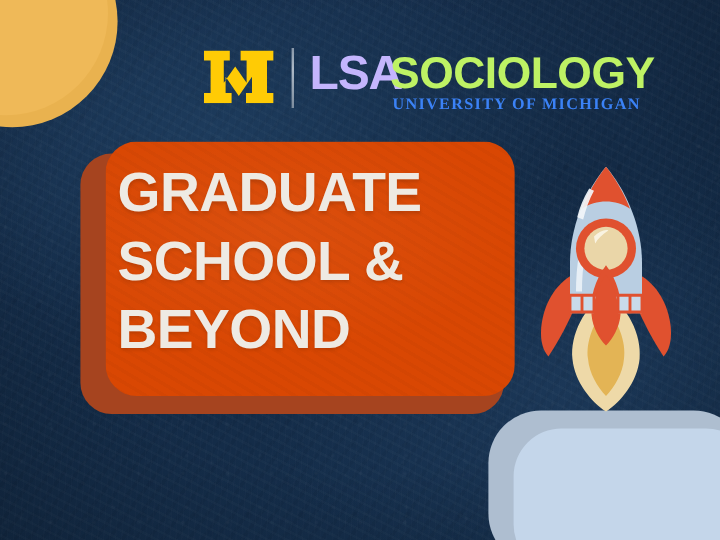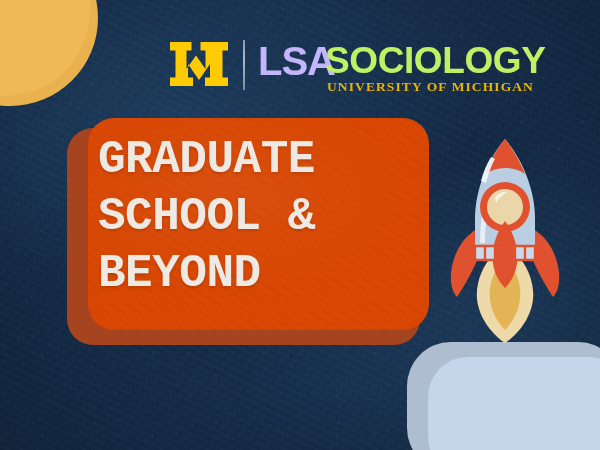--- a/index.html
+++ b/index.html
@@ -104,21 +104,21 @@
     background-image:
       radial-gradient(ellipse 85% 70% at 40% 35%, rgba(255,255,255,.045) 0%, rgba(255,255,255,0) 70%),
       repeating-linear-gradient(31deg, rgba(0,0,0,.025) 0 3px, rgba(0,0,0,0) 3px 8px);
   }
 
   .card-title {
     position:absolute;
     left:98px; top:132px;
     width:330px;
     color:#eeeae3;
-    font-family:Liberation Mono, monospace;
+    font-family:Liberation Sans, sans-serif;
     font-weight:bold;
     font-size:46px;
     line-height:57px;
     letter-spacing:-0.5px;
     white-space:pre-line;
     text-shadow:0 2px 3px rgba(0,0,0,.13);
   }
 
   
   .logo-lockup {
@@ -146,21 +146,21 @@
     position:absolute; left:155px; top:0px;
     color:#bef264;
     font-family:"Liberation Sans", sans-serif;
     font-weight:bold;
     font-size:37px;
     line-height:45px;
     letter-spacing:-0.4px;
   }
   .logo-univ {
     position:absolute; left:157px; top:41px;
-    color:#eab308;
+    color:#3b82f6;
     font-family:"Liberation Serif", serif;
     font-weight:bold;
     font-size:13.5px;
     letter-spacing:1.1px;
     white-space:nowrap;
   }
 
   
   .rocket { position:absolute; left:443px; top:133px; width:124px; height:212px; }
 </style>

